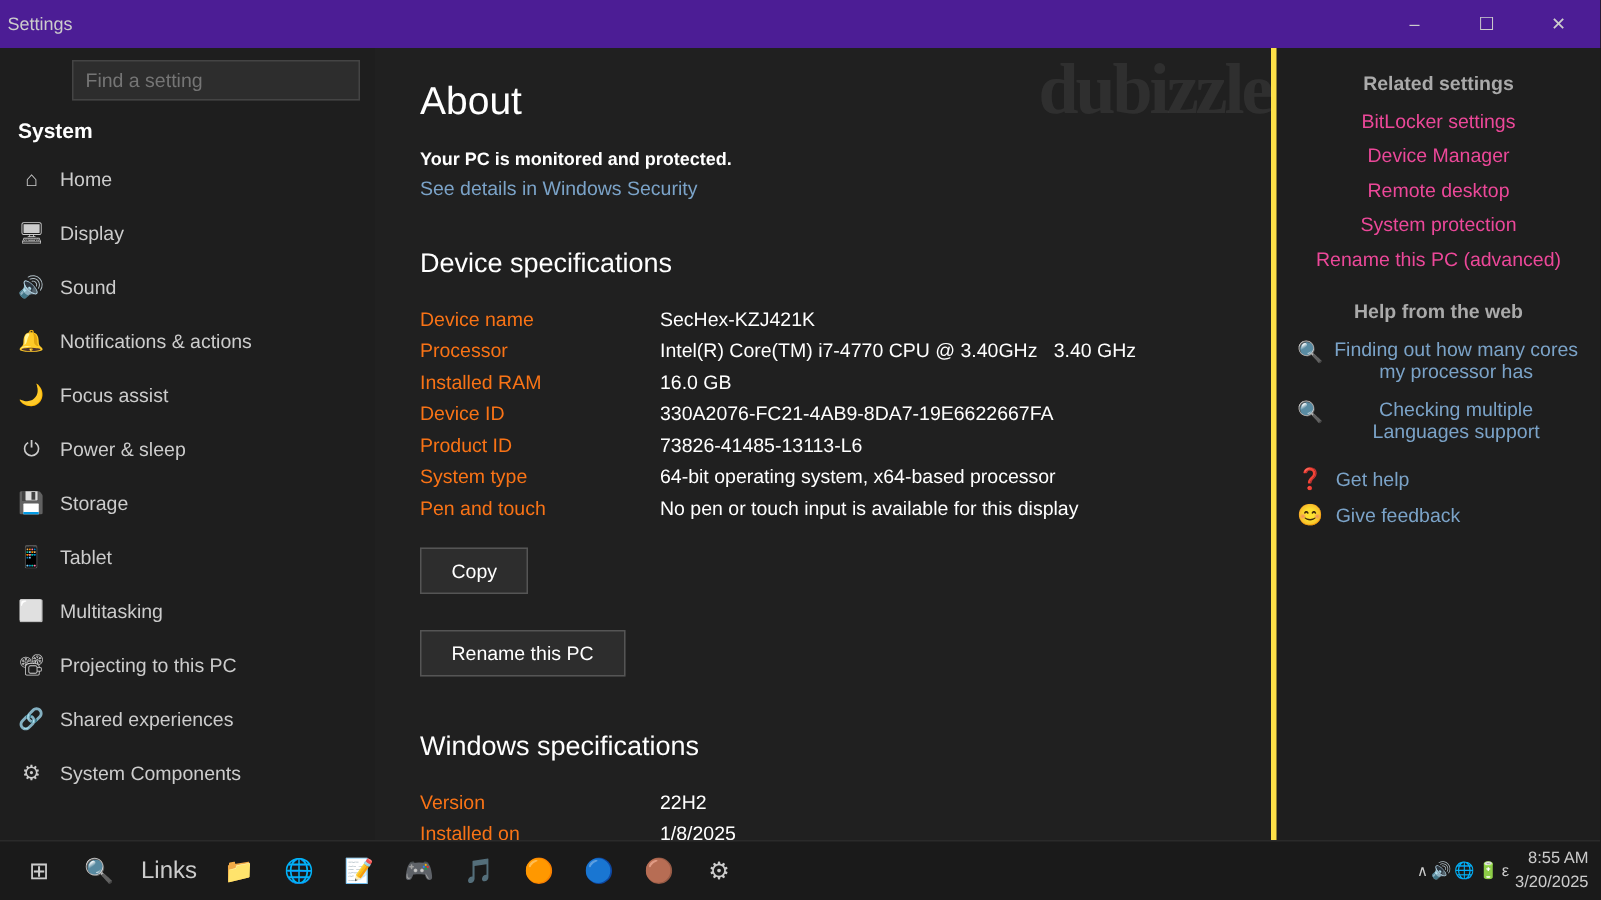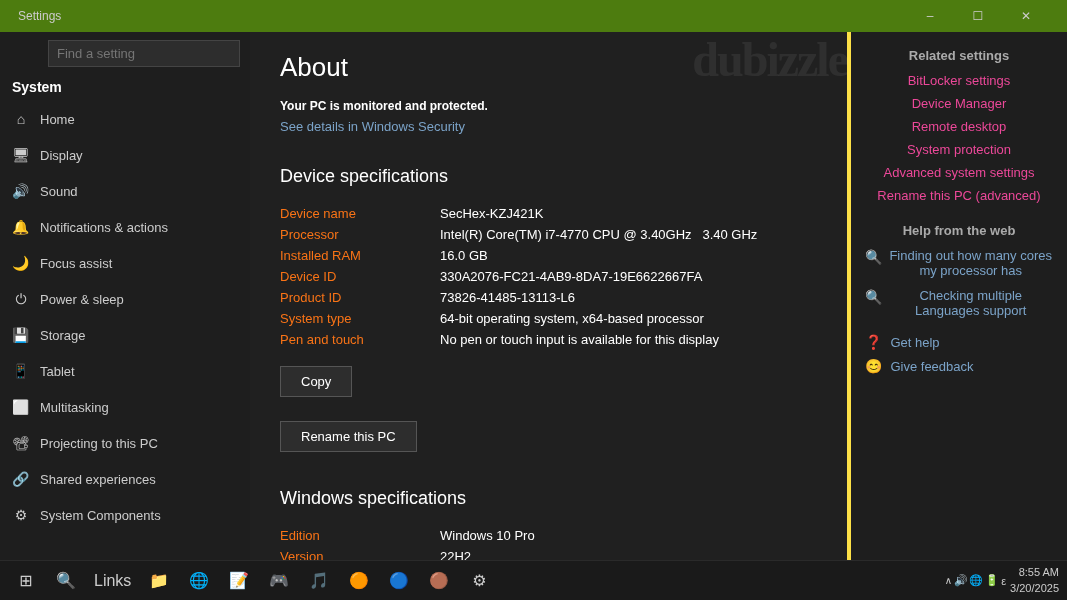--- a/index.html
+++ b/index.html
@@ -10,24 +10,24 @@
       font-family: 'Segoe UI', sans-serif;
       color: #fff;
       overflow: hidden;
       display: flex;
       flex-direction: column;
     }
 
     
     .titlebar {
       height: 32px;
-      background: #4d7c0f;
-      display: flex;
-      align-items: center;
-      padding: 0 18px;
+      background: #4c1d95;
+      display: flex;
+      align-items: center;
+      padding: 0 5px;
       justify-content: space-between;
       flex-shrink: 0;
     }
     .titlebar-title {
       font-size: 12px;
       color: #ccc;
     }
     .titlebar-controls {
       display: flex;
       gap: 2px;
@@ -395,45 +395,40 @@
       <button class="btn">Copy</button>
     </div>
     <div style="margin-bottom:20px;">
       <button class="btn">Rename this PC</button>
     </div>
 
     <div class="section-title">Windows specifications</div>
 
     <table class="spec-table">
       <tbody>
-          <tr>
-        <td>Edition</td>
-        <td>Windows 10 Pro</td>
-      </tr>
       <tr>
         <td>Version</td>
         <td>22H2</td>
       </tr>
       <tr>
         <td>Installed on</td>
         <td>1/8/2025</td>
       </tr>
 
     </tbody>
       </table>
   </div>
 
   <div class="right-panel">
     <div class="right-panel-title">Related settings</div>
 
     <a class="right-panel-link">BitLocker settings</a>
     <a class="right-panel-link">Device Manager</a>
     <a class="right-panel-link">Remote desktop</a>
     <a class="right-panel-link">System protection</a>
-    <a class="right-panel-link">Advanced system settings</a>
     <a class="right-panel-link">Rename this PC (advanced)</a>
 
     <div class="right-panel-section">
       <div class="right-panel-section-title">Help from the web</div>
       <div class="web-link">
         <span class="web-link-icon">🔍</span>
         <span>Finding out how many cores my processor has</span>
       </div>
       <div class="web-link">
         <span class="web-link-icon">🔍</span>

